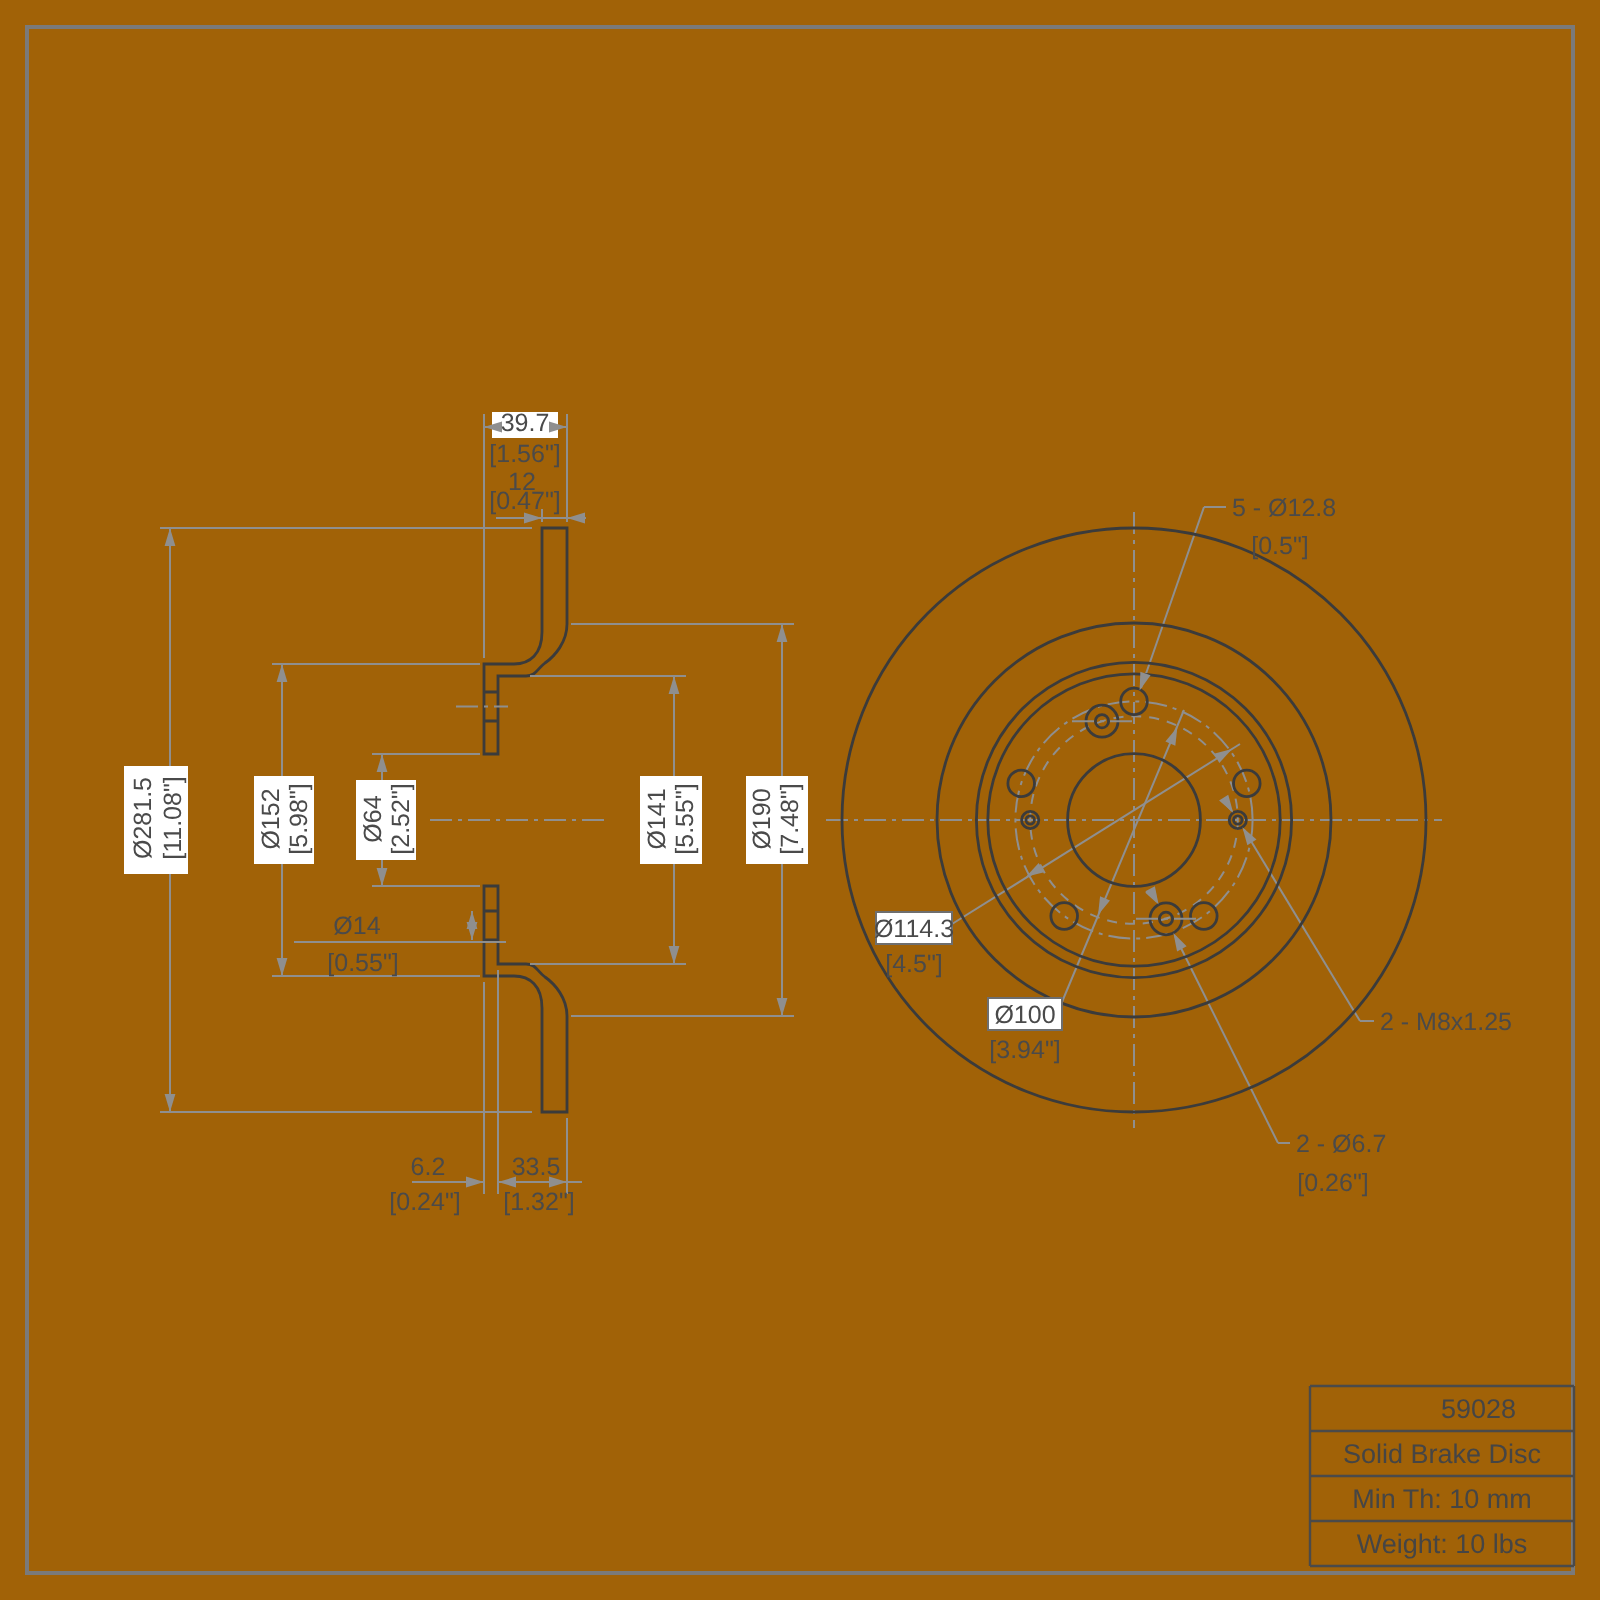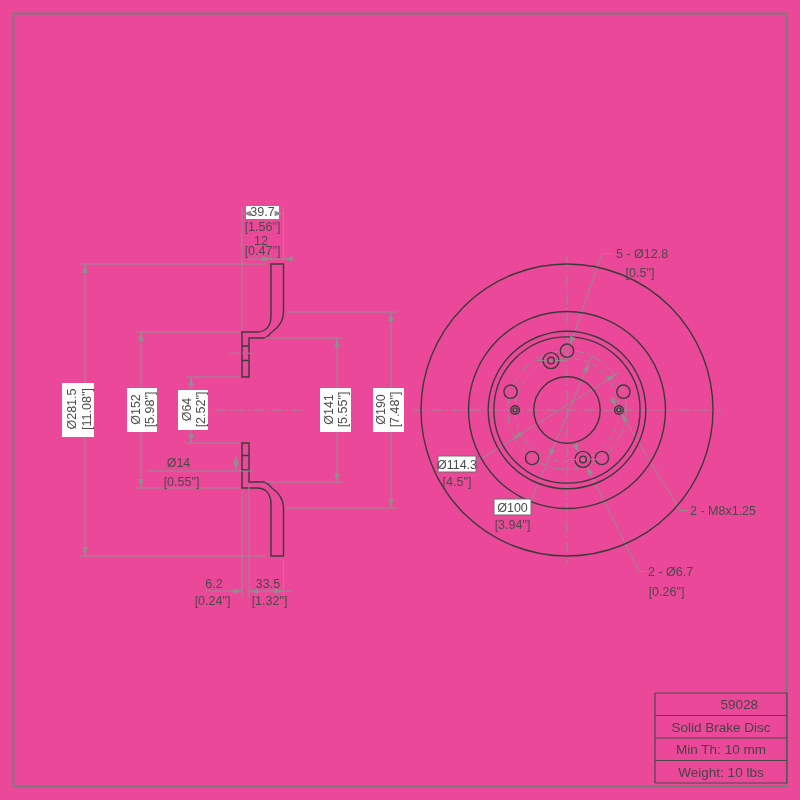--- a/index.html
+++ b/index.html
@@ -1,16 +1,16 @@
 <!DOCTYPE html>
 <html><head>
 <meta charset="utf-8">
 <style>
   html,body{margin:0;padding:0;background:#ffffff;}
-  .page{width:800px;height:800px;position:relative;background:#ec4899;
+  .page{width:800px;height:800px;position:relative;background:#a16207;
         font-family:"Liberation Sans","DejaVu Sans",sans-serif;}
   svg{position:absolute;left:0;top:0;}
   text{fill:#4a4a4a;font-family:"Liberation Sans","DejaVu Sans",sans-serif;}
   .dimtxt{font-size:12.5px;}
   .caltxt{font-size:12.5px;}
   .tbltxt{font-size:13.5px;fill:#454545;}
   .obj{stroke:#3b3b3b;stroke-width:1.4;fill:none;}
   .dim{stroke:#8f8f8f;stroke-width:1;fill:none;}
   .cl{stroke:#8f8f8f;stroke-width:1;fill:none;stroke-dasharray:11 3 2 3;}
   .dash{stroke:#8f8f8f;stroke-width:1;fill:none;stroke-dasharray:5 4;}

